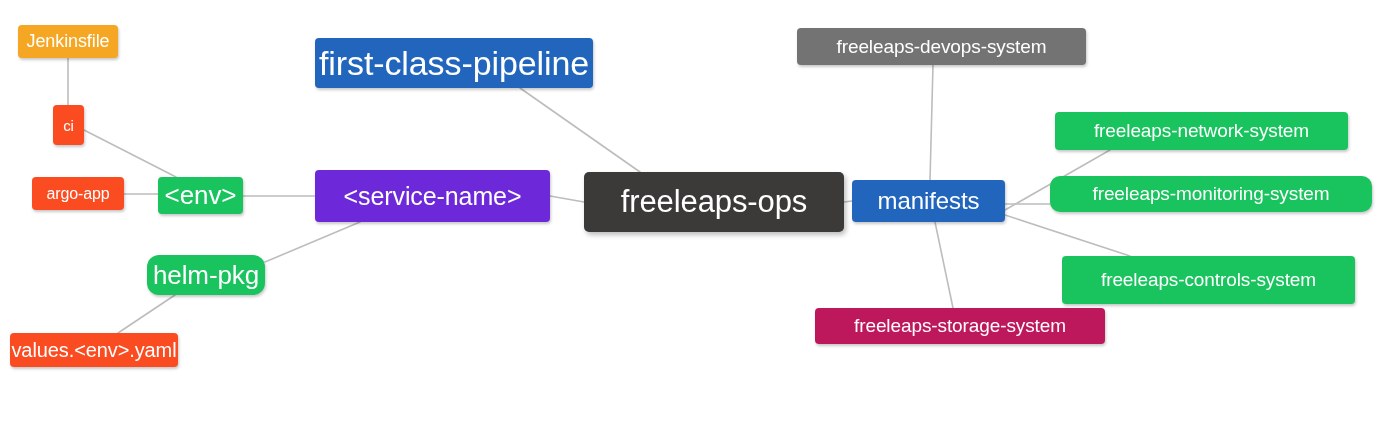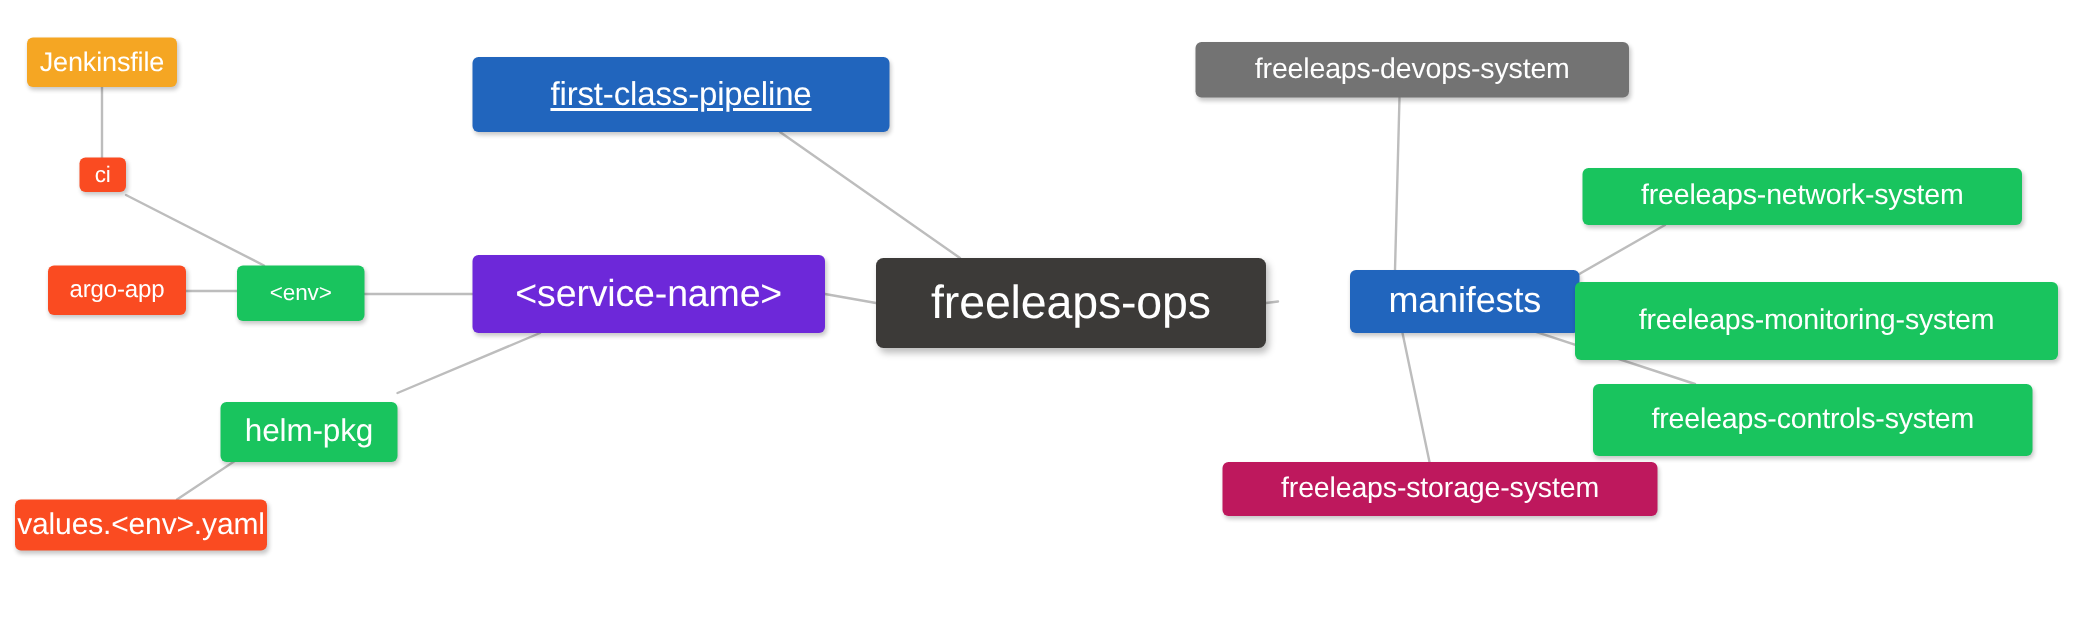--- a/index.html
+++ b/index.html
@@ -67,27 +67,27 @@
       <line x1="175" y1="295" x2="118" y2="333" class="edge" stroke="#bdbdbd"></line>
       <line x1="930" y1="180" x2="933" y2="65" class="edge" stroke="#bdbdbd"></line>
       <line x1="1005" y1="210" x2="1110" y2="150" class="edge" stroke="#bdbdbd"></line>
       <line x1="1005" y1="204" x2="1050" y2="204" class="edge" stroke="#bdbdbd"></line>
       <line x1="1005" y1="215" x2="1130" y2="256" class="edge" stroke="#bdbdbd"></line>
       <line x1="935" y1="222" x2="953" y2="308" class="edge" stroke="#bdbdbd"></line>
     </svg>
   <div id="node-layer">
       <div class="node node-root" style="left: 584px; top: 172px; width: 260px; height: 60px; background: rgb(60, 58, 56); font-size: 31px;">freeleaps-ops</div>
       <div class="node" style="left: 315px; top: 170px; width: 235px; height: 52px; background: #6d28d9; font-size: 25px;">&lt;service-name&gt;</div>
-      <div class="node" style="left: 900px; top: 180px; width: 153px; height: 42px; background: rgb(33, 101, 189); font-size: 24px;">manifests</div>
-      <div class="node" style="left: 315px; top: 38px; width: 278px; height: 50px; background: rgb(33, 101, 189); font-size: 22px; text-decoration: underline;">first-class-pipeline</div>
-      <div class="node" style="left: 158px; top: 177px; width: 85px; height: 37px; background: rgb(25, 196, 94); font-size: 15px;">&lt;env&gt;</div>
-      <div class="node" style="left: 147px; top: 268px; width: 118px; height: 40px; background: rgb(25, 196, 94); font-size: 21px;">helm-pkg</div>
-      <div class="node" style="left: 53px; top: 105px; width: 31px; height: 23px; background: rgb(250, 75, 33); font-size: 15px;">ci</div>
+      <div class="node" style="left: 852px; top: 180px; width: 153px; height: 42px; background: rgb(33, 101, 189); font-size: 24px;">manifests</div>
+      <div class="node" style="left: 315px; top: 38px; width: 278px; height: 50px; background: rgb(33, 101, 189); font-size: 34px;">first-class-pipeline</div>
+      <div class="node" style="left: 158px; top: 177px; width: 85px; height: 37px; background: rgb(25, 196, 94); font-size: 26px;">&lt;env&gt;</div>
+      <div class="node" style="left: 147px; top: 255px; width: 118px; height: 40px; background: rgb(25, 196, 94); font-size: 26px; border-radius: 12px;">helm-pkg</div>
+      <div class="node" style="left: 53px; top: 105px; width: 31px; height: 40px; background: rgb(250, 75, 33); font-size: 15px;">ci</div>
       <div class="node" style="left: 32px; top: 177px; width: 92px; height: 33px; background: rgb(250, 75, 33); font-size: 16px;">argo-app</div>
       <div class="node" style="left: 18px; top: 25px; width: 100px; height: 33px; background: rgb(245, 166, 35); font-size: 18px;">Jenkinsfile</div>
       <div class="node" style="left: 10px; top: 333px; width: 168px; height: 34px; background: rgb(250, 75, 33); font-size: 20px;">values.&lt;env&gt;.yaml</div>
       <div class="node" style="left: 797px; top: 28px; width: 289px; height: 37px; background: #737373; font-size: 19px;">freeleaps-devops-system</div>
       <div class="node" style="left: 1055px; top: 112px; width: 293px; height: 38px; background: rgb(25, 196, 94); font-size: 19px;">freeleaps-network-system</div>
-      <div class="node" style="left: 1050px; top: 188px; width: 322px; height: 52px; background: rgb(25, 196, 94); font-size: 19px;">freeleaps-monitoring-system</div>
+      <div class="node" style="left: 1050px; top: 176px; width: 322px; height: 36px; background: rgb(25, 196, 94); font-size: 19px; border-radius: 10px;">freeleaps-monitoring-system</div>
       <div class="node" style="left: 1062px; top: 256px; width: 293px; height: 48px; background: rgb(25, 196, 94); font-size: 19px;">freeleaps-controls-system</div>
       <div class="node" style="left: 815px; top: 308px; width: 290px; height: 36px; background: #be185d; font-size: 19px;">freeleaps-storage-system</div>
     </div>
 </div>
 
 </body></html>

